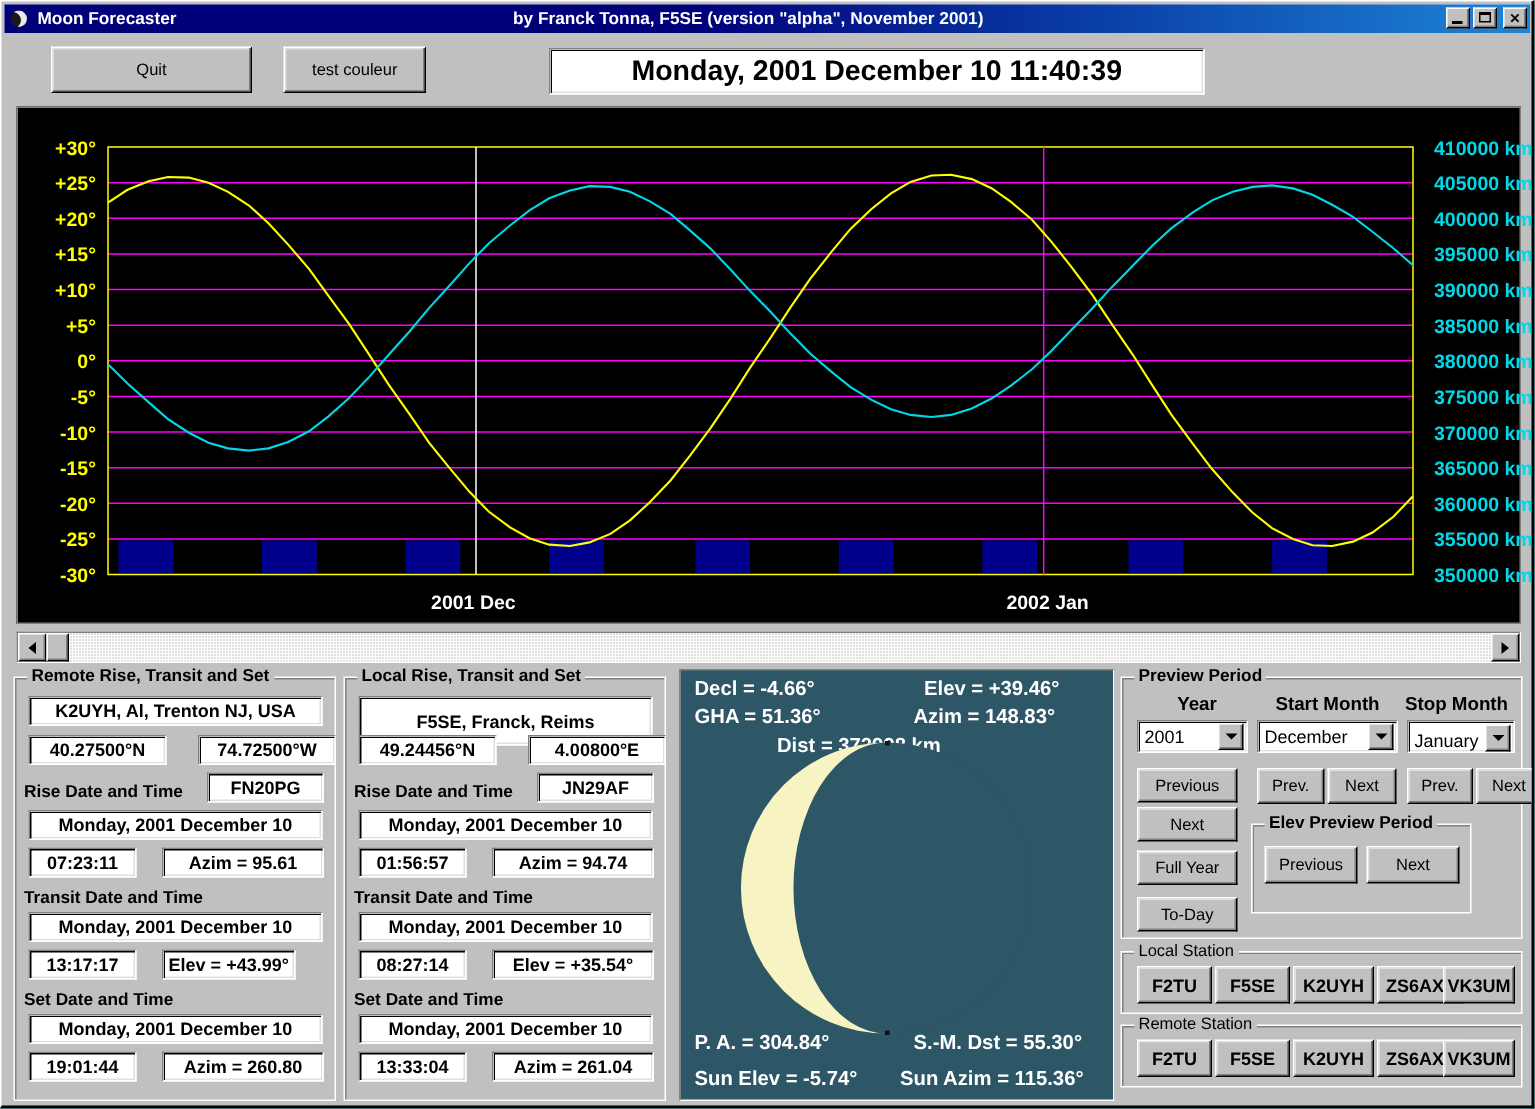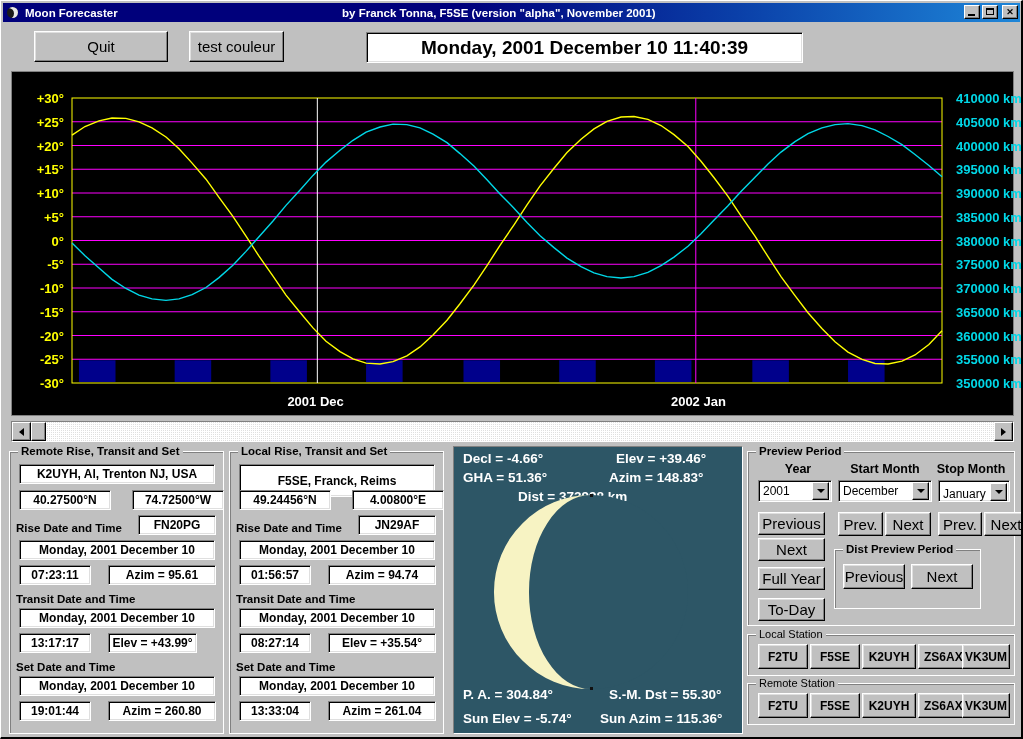--- a/index.html
+++ b/index.html
@@ -61,21 +61,21 @@
   .max-glyph { position:absolute; left:3px; top:2px; width:8px; height:7px; border:1px solid #000; border-top-width:2px; }
 
   
   .btn {
     background: #c0c0c0;
     border-top: 1px solid #ffffff;
     border-left: 1px solid #ffffff;
     border-right: 1px solid #000000;
     border-bottom: 1px solid #000000;
     box-shadow: inset -1px -1px 0 0 #808080, inset 1px 1px 0 0 #dfdfdf;
-    color: #000; font-size: 15px; text-align: center;
+    color: #000; font-size: 11px; text-align: center;
     display: flex; align-items: center; justify-content: center;
     font-family: "Liberation Sans", sans-serif;
     cursor: default;
   }
   .field {
     background: #ffffff;
     border-top: 1px solid #808080;
     border-left: 1px solid #808080;
     border-right: 1px solid #ffffff;
     border-bottom: 1px solid #ffffff;
@@ -465,21 +465,21 @@
       <span>Next</span>
     </div>
     <div class="btn" style="position:absolute; left:190px; top:60px; width:44px; height:24px;">
       <span>Prev.</span>
     </div>
     <div class="btn" style="position:absolute; left:236px; top:60px; width:44px; height:24px;">
       <span>Next</span>
     </div>
 
     <div class="group" style="left:86px; top:97px; width:147px; height:60px;">
-      <div class="glabel">Dist Preview Period</div>
+      <div class="glabel">Elev Preview Period</div>
       <div class="btn" style="position:absolute; left:8px; top:14px; width:62px; height:25px;">
         <span>Previous</span>
       </div>
       <div class="btn" style="position:absolute; left:76px; top:14px; width:62px; height:25px;">
         <span>Next</span>
       </div>
     </div>
   </div>
 
   <div class="group thin" style="left:746px; top:633px; width:268px; height:42px;">

